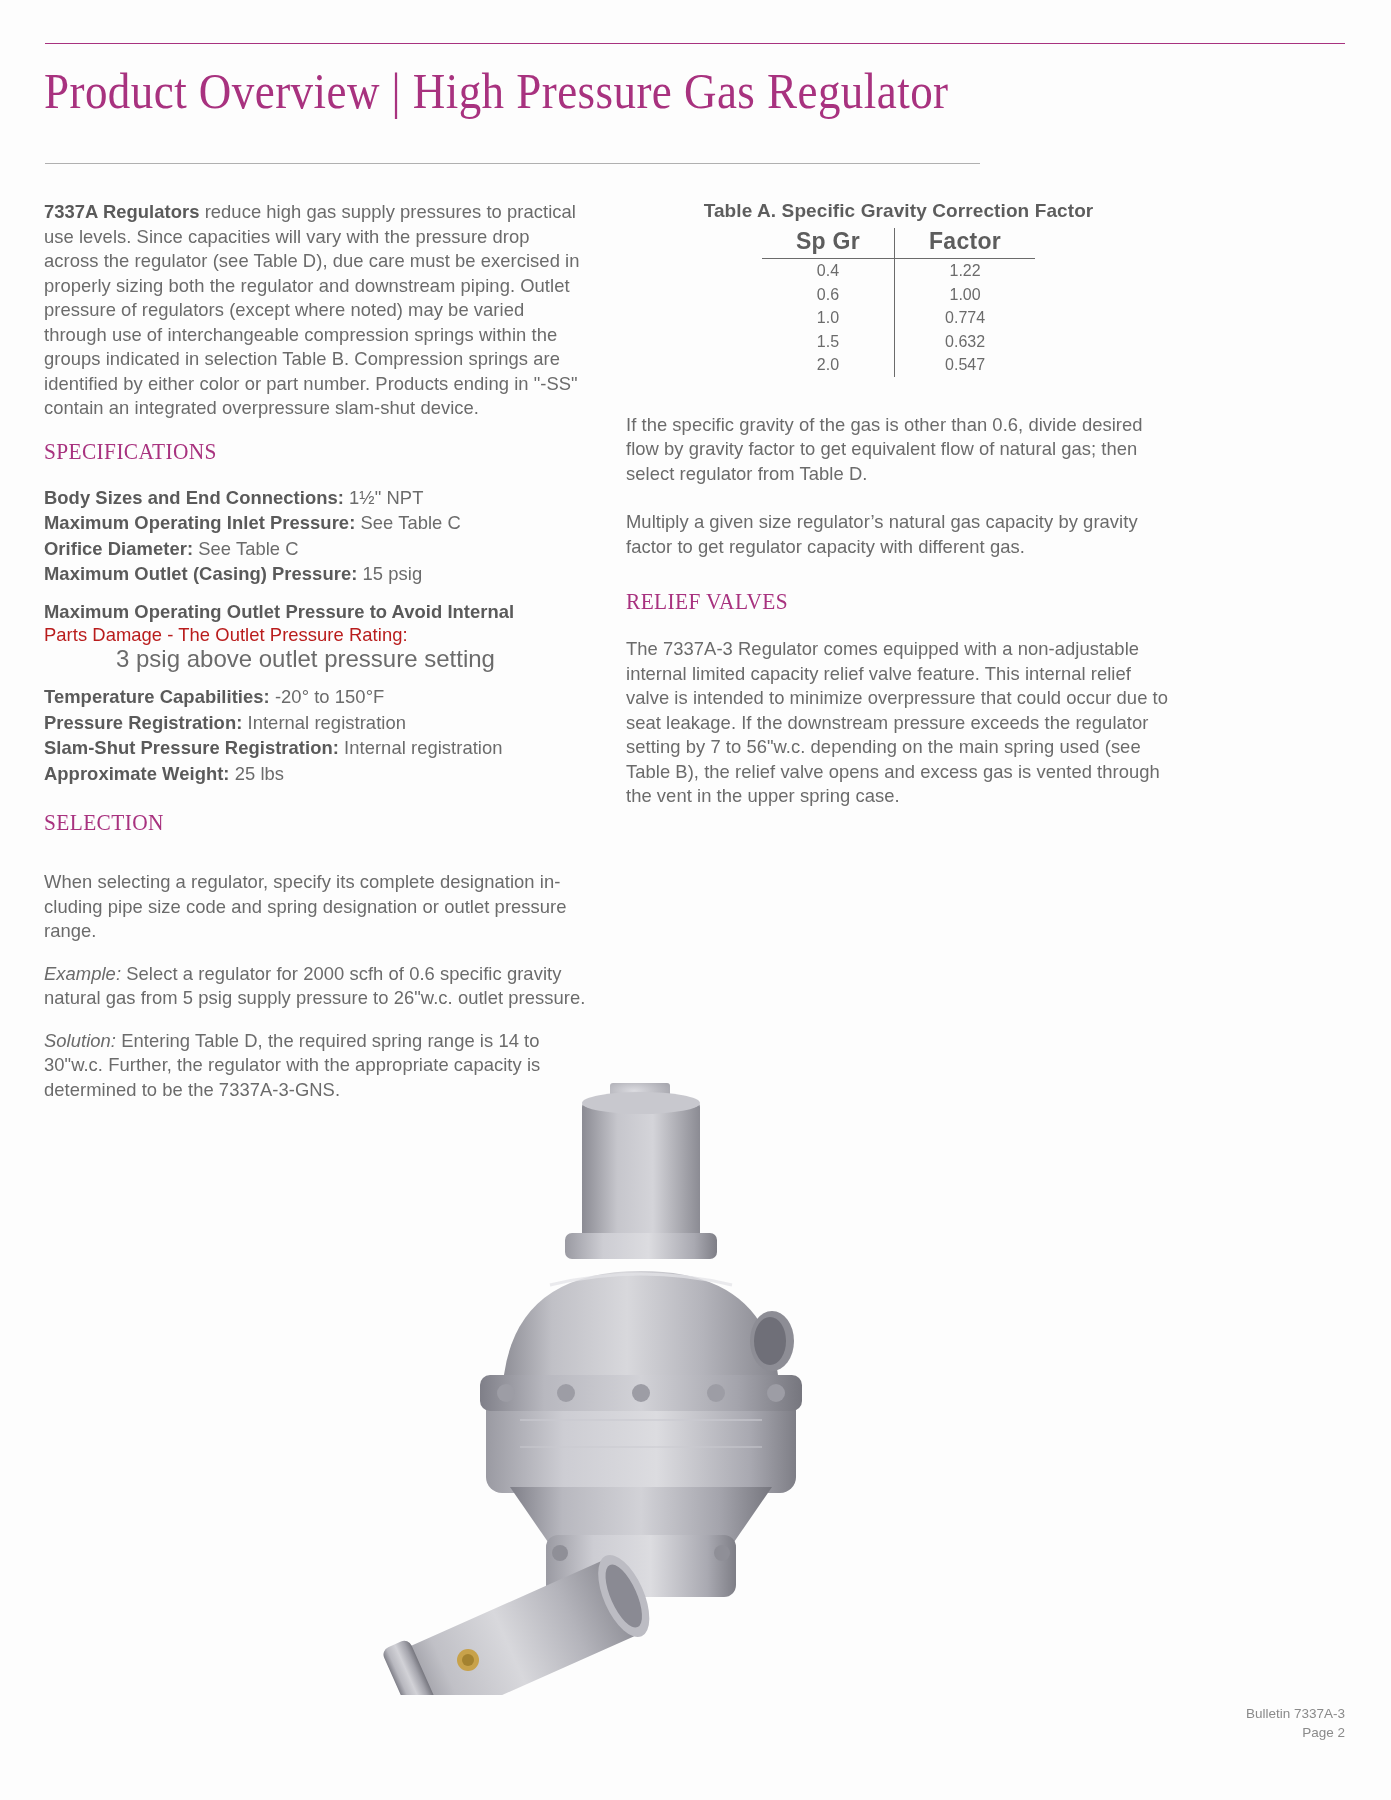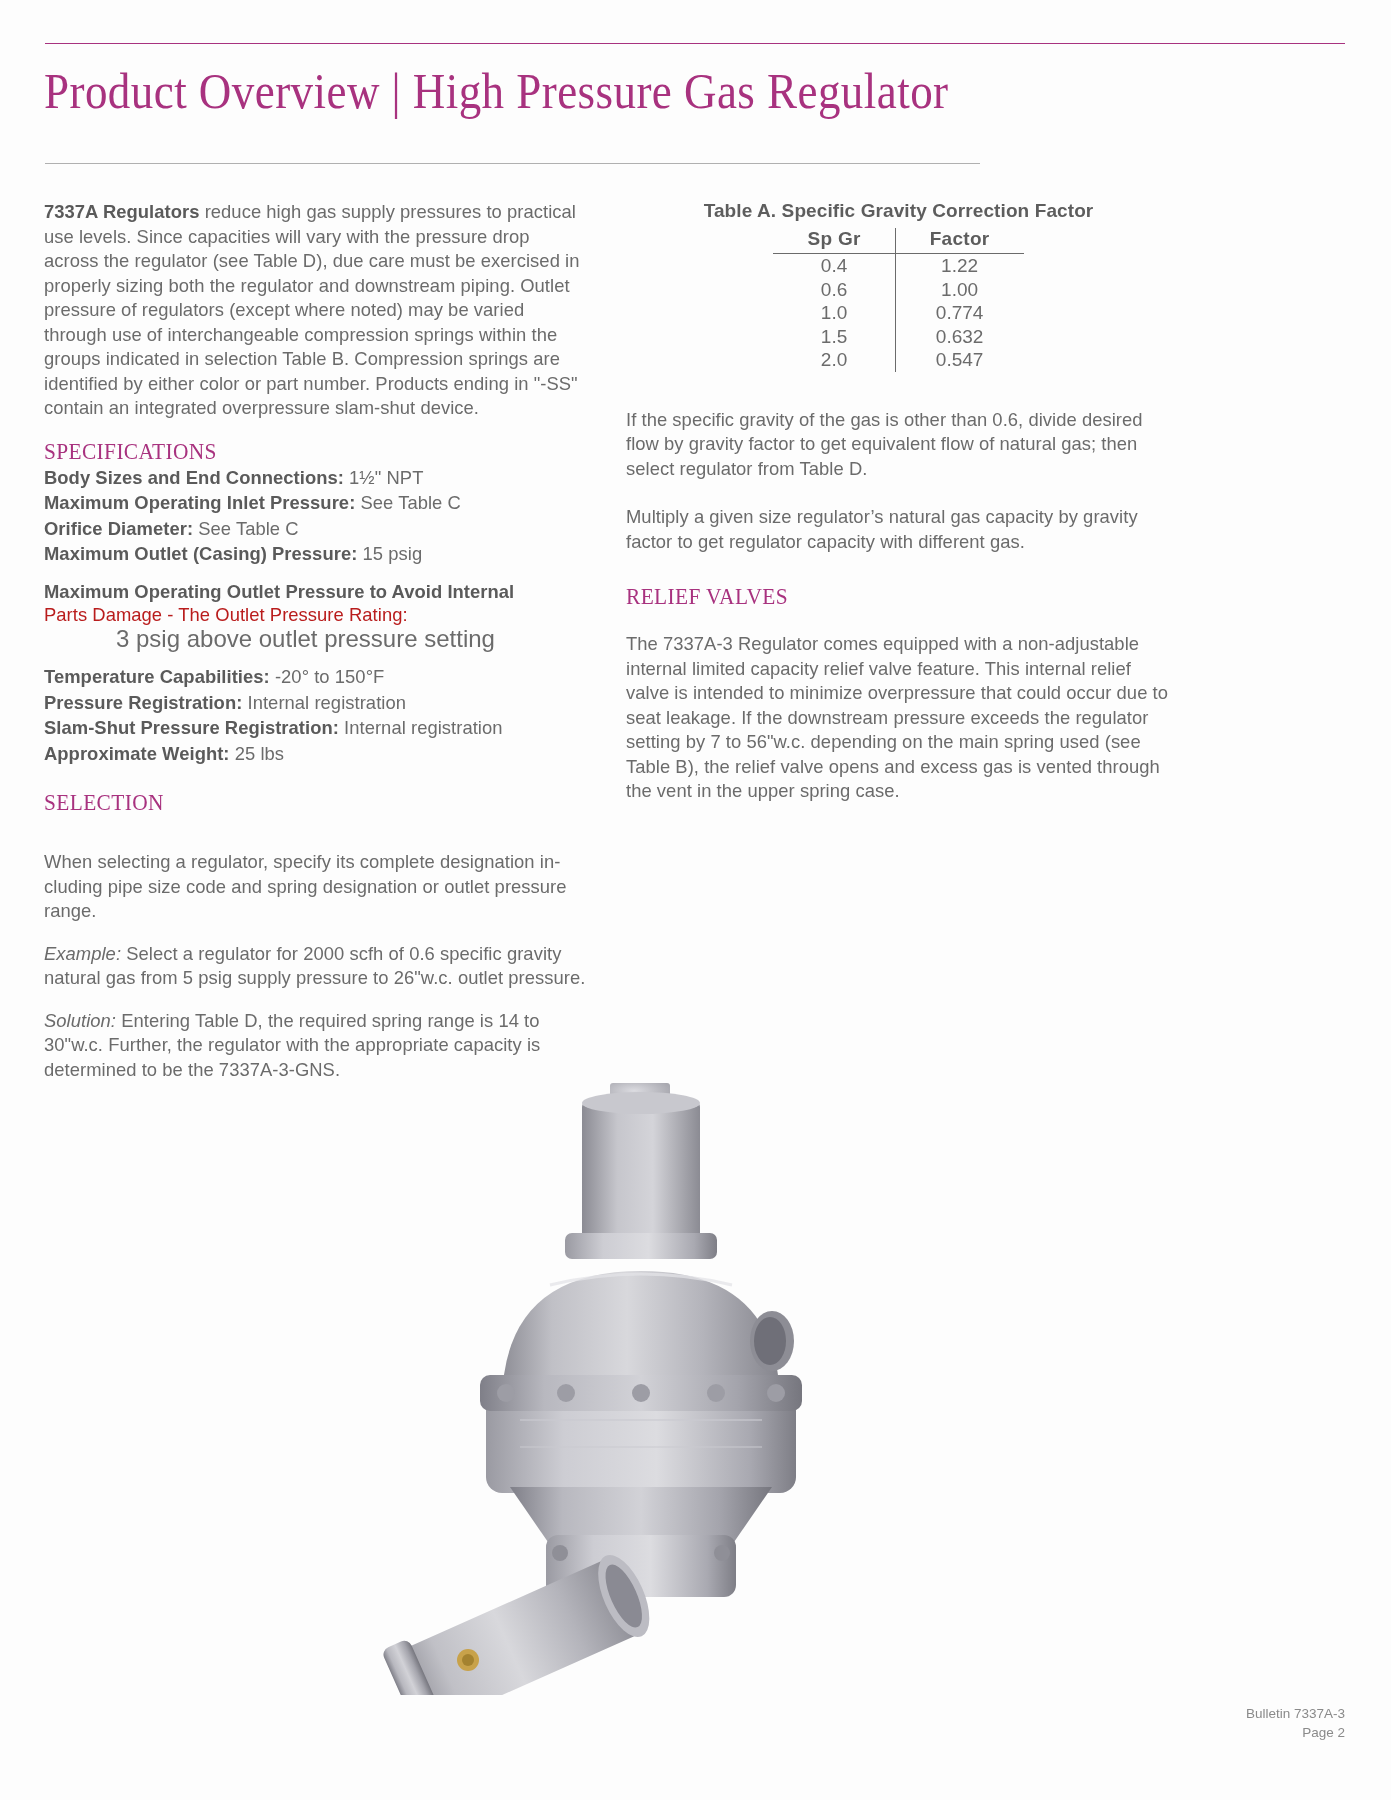--- a/index.html
+++ b/index.html
@@ -85,21 +85,21 @@
     font-family: "Liberation Serif", serif;
     font-size: 23px;
     font-weight: 400;
     color: #a8327f;
     letter-spacing: 0.4px;
     transform: scaleX(0.93);
     transform-origin: left center;
     margin: 0;
   }
 
-  .spec-block { }
+  .spec-block { margin-top: 20px; }
   .spec-line {
     font-size: 18.4px;
     line-height: 25.5px;
     color: #6b6b6b;
     letter-spacing: 0.05px;
   }
   .spec-line .lbl { font-weight: 700; color: #5a5a5a; }
   .spec-sub {
     font-size: 24px;
     line-height: 25.5px;
@@ -123,32 +123,32 @@
   }
   table.tableA {
     border-collapse: collapse;
     margin: 0 auto;
     font-size: 19px;
     color: #6b6b6b;
   }
   table.tableA th {
     font-weight: 700;
     color: #5d5d5d;
-    font-size: 19px;
+    font-size: 23px;
     padding: 0 34px 3px 34px;
     border-bottom: 1.4px solid #6b6b6b;
     text-align: center;
     letter-spacing: 0.3px;
   }
   table.tableA th.c1 { border-right: 1.4px solid #6b6b6b; }
   table.tableA td {
     padding: 0 34px;
     line-height: 23.5px;
     text-align: center;
-    font-size: 19px;
+    font-size: 16px;
     color: #6b6b6b;
   }
   table.tableA td.c1 { border-right: 1.4px solid #6b6b6b; }
 
   .gap-after-table { height: 36px; }
 
   
   .product-photo {
     position: absolute;
     left: 360px;

